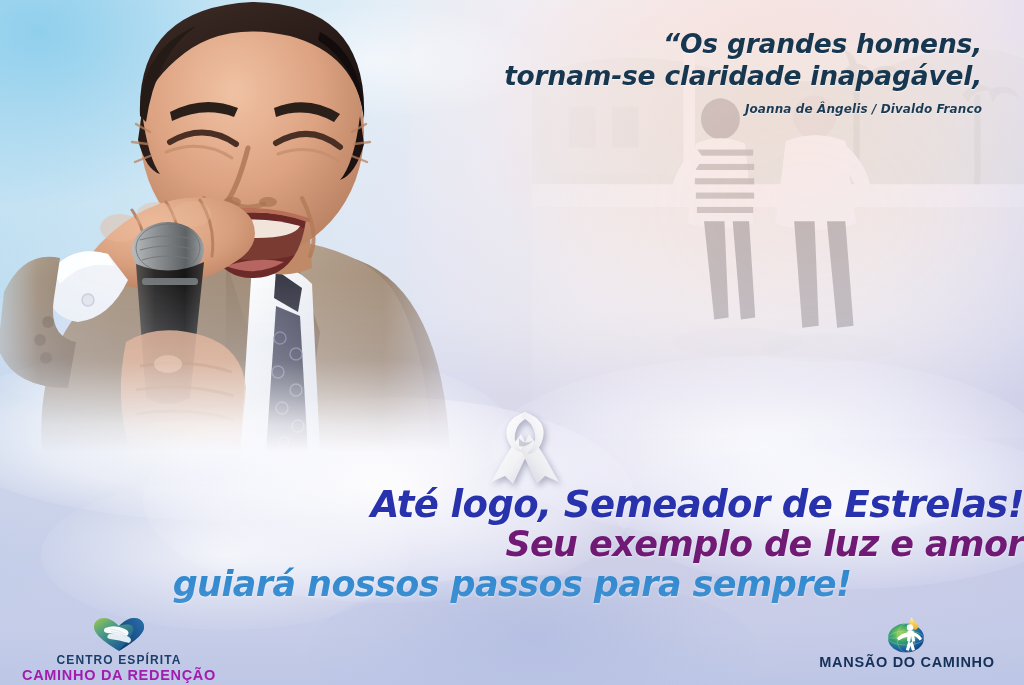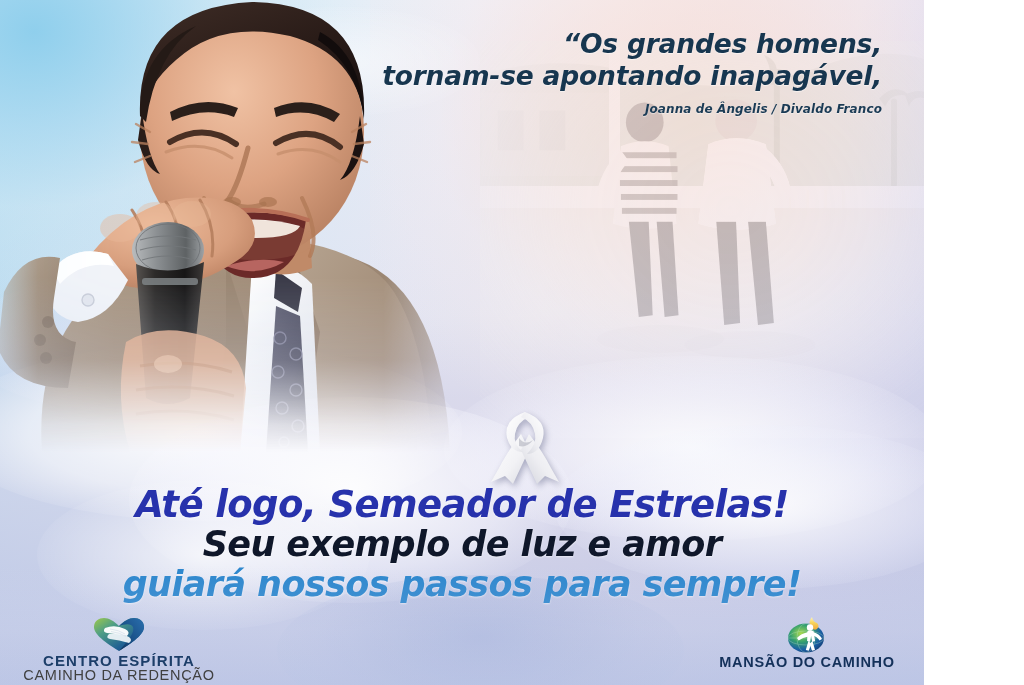--- a/index.html
+++ b/index.html
@@ -2,21 +2,21 @@
 <html lang="pt-BR"><head>
 <meta charset="utf-8">
 <title>Homenagem</title>
 <style>
   * { margin:0; padding:0; box-sizing:border-box; }
   html,body { width:1024px; height:685px; overflow:hidden; background:#fff; }
   body { font-family:"Liberation Sans", sans-serif; }
 
   .poster{
     position:relative;
-    width:924px; height:685px;
+    width:1024px; height:685px;
     overflow:hidden;
     isolation:isolate;
   }
 
   
   .sky{
     position:absolute; inset:0;
     background:
       linear-gradient(to bottom,
         rgba(167,214,238,0.00) 0%,
@@ -139,40 +139,40 @@
     position:absolute; left:0; right:0; top:484px;
     text-align:center;
   }
   .hl{
     font-family:"DejaVu Sans", sans-serif;
     font-style:italic; font-weight:700;
     letter-spacing:-0.6px;
     white-space:nowrap;
     text-shadow:0 1px 2px rgba(255,255,255,0.55);
   }
-  .hl-1{ font-size:37px; line-height:41px; color:#2732ac; }
-  .hl-2{ font-size:35px; line-height:39px; color:#0f172a; }
+  .hl-1{ font-size:37px; line-height:41px; color:#2732ac;text-align:right; }
+  .hl-2{ font-size:35px; line-height:39px; color:#701a75;text-align:right; }
   .hl-3{ font-size:35px; line-height:40px; color:#2b86cd; }
 
   
   .logo{ position:absolute; text-align:center; }
   .logo-left{ left:14px; top:618px; width:210px; }
   .logo-right{ right:10px; top:618px; width:214px; }
   .logo-mark{ height:34px; display:flex; align-items:center; justify-content:center; }
   .logo-mark svg{ display:block; }
   .logo-text{ margin-top:2px; }
   .logo-l1{
     font-family:"Liberation Sans", sans-serif;
-    font-weight:700; font-size:15px; letter-spacing:1.1px;
+    font-weight:700; font-size:12px; letter-spacing:1.1px;
     color:#1c3e69; line-height:13px;
   }
   .logo-l2{
     font-family:"Liberation Sans", sans-serif;
-    font-weight:400; font-size:14.5px; letter-spacing:0.7px;
-    color:#404040; line-height:17px;
+    font-weight:700; font-size:14.5px; letter-spacing:0.7px;
+    color:#a21caf; line-height:17px;
   }
   .logo-single{
     font-family:"Liberation Sans", sans-serif;
     font-weight:700; font-size:14.5px; letter-spacing:0.7px;
     color:#14315a; line-height:17px;
   }
 
   
   .bottom-haze{
     position:absolute; left:0; right:0; bottom:0; height:120px;
@@ -428,21 +428,21 @@
         <path d="M150 374 q48 -8 92 6"></path>
         <path d="M146 398 q50 -8 98 6"></path>
         <path d="M146 422 q50 -8 98 6"></path>
       </g>
       <ellipse cx="178" cy="372" rx="14" ry="9" fill="#f0c6a9" opacity="0.6"></ellipse>
     </svg>
   </div>
 
   <div class="quote">
     <div class="quote-line">“Os grandes homens,</div>
-    <div class="quote-line">tornam-se apontando inapagável,</div>
+    <div class="quote-line">tornam-se claridade inapagável,</div>
     <div class="quote-attrib">Joanna de Ângelis / Divaldo Franco</div>
   </div>
 
   <div class="ribbon">
     <svg viewBox="0 0 76 80" aria-hidden="true">
       <defs>
         <linearGradient id="rbL" x1="0" y1="0" x2="1" y2="1">
           <stop offset="0%" stop-color="#ffffff"></stop>
           <stop offset="60%" stop-color="#f2f2f5"></stop>
           <stop offset="100%" stop-color="#d9dae1"></stop>

